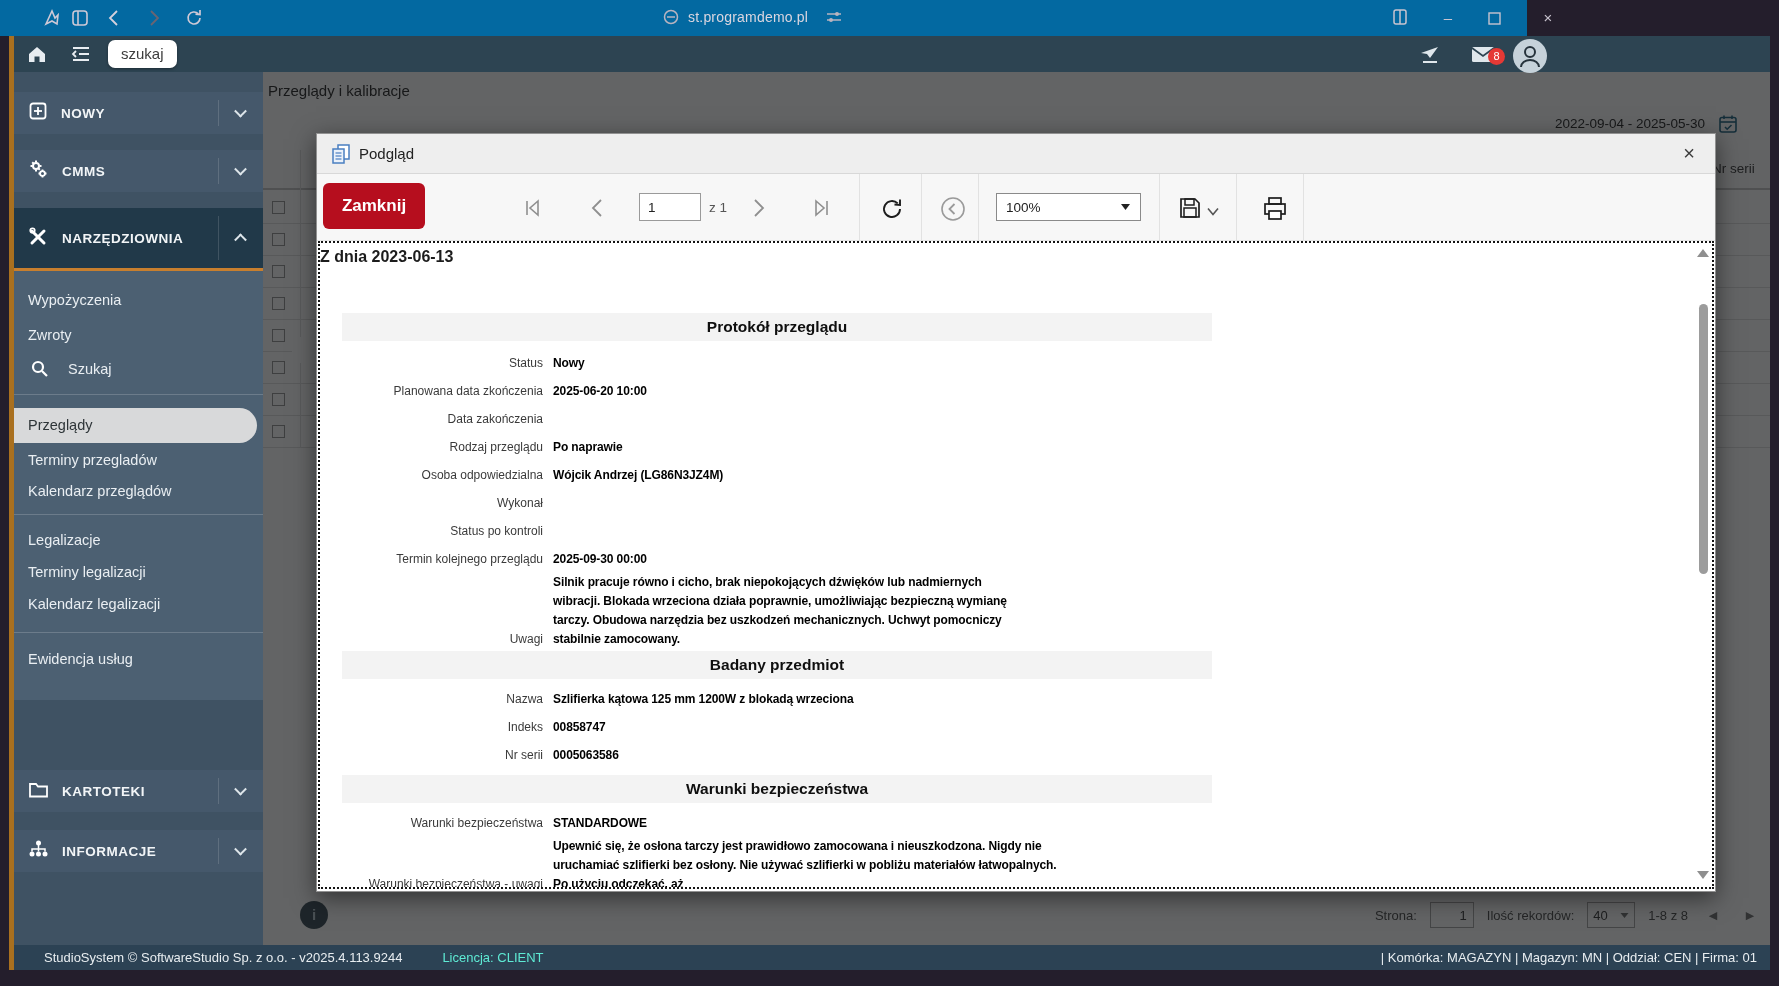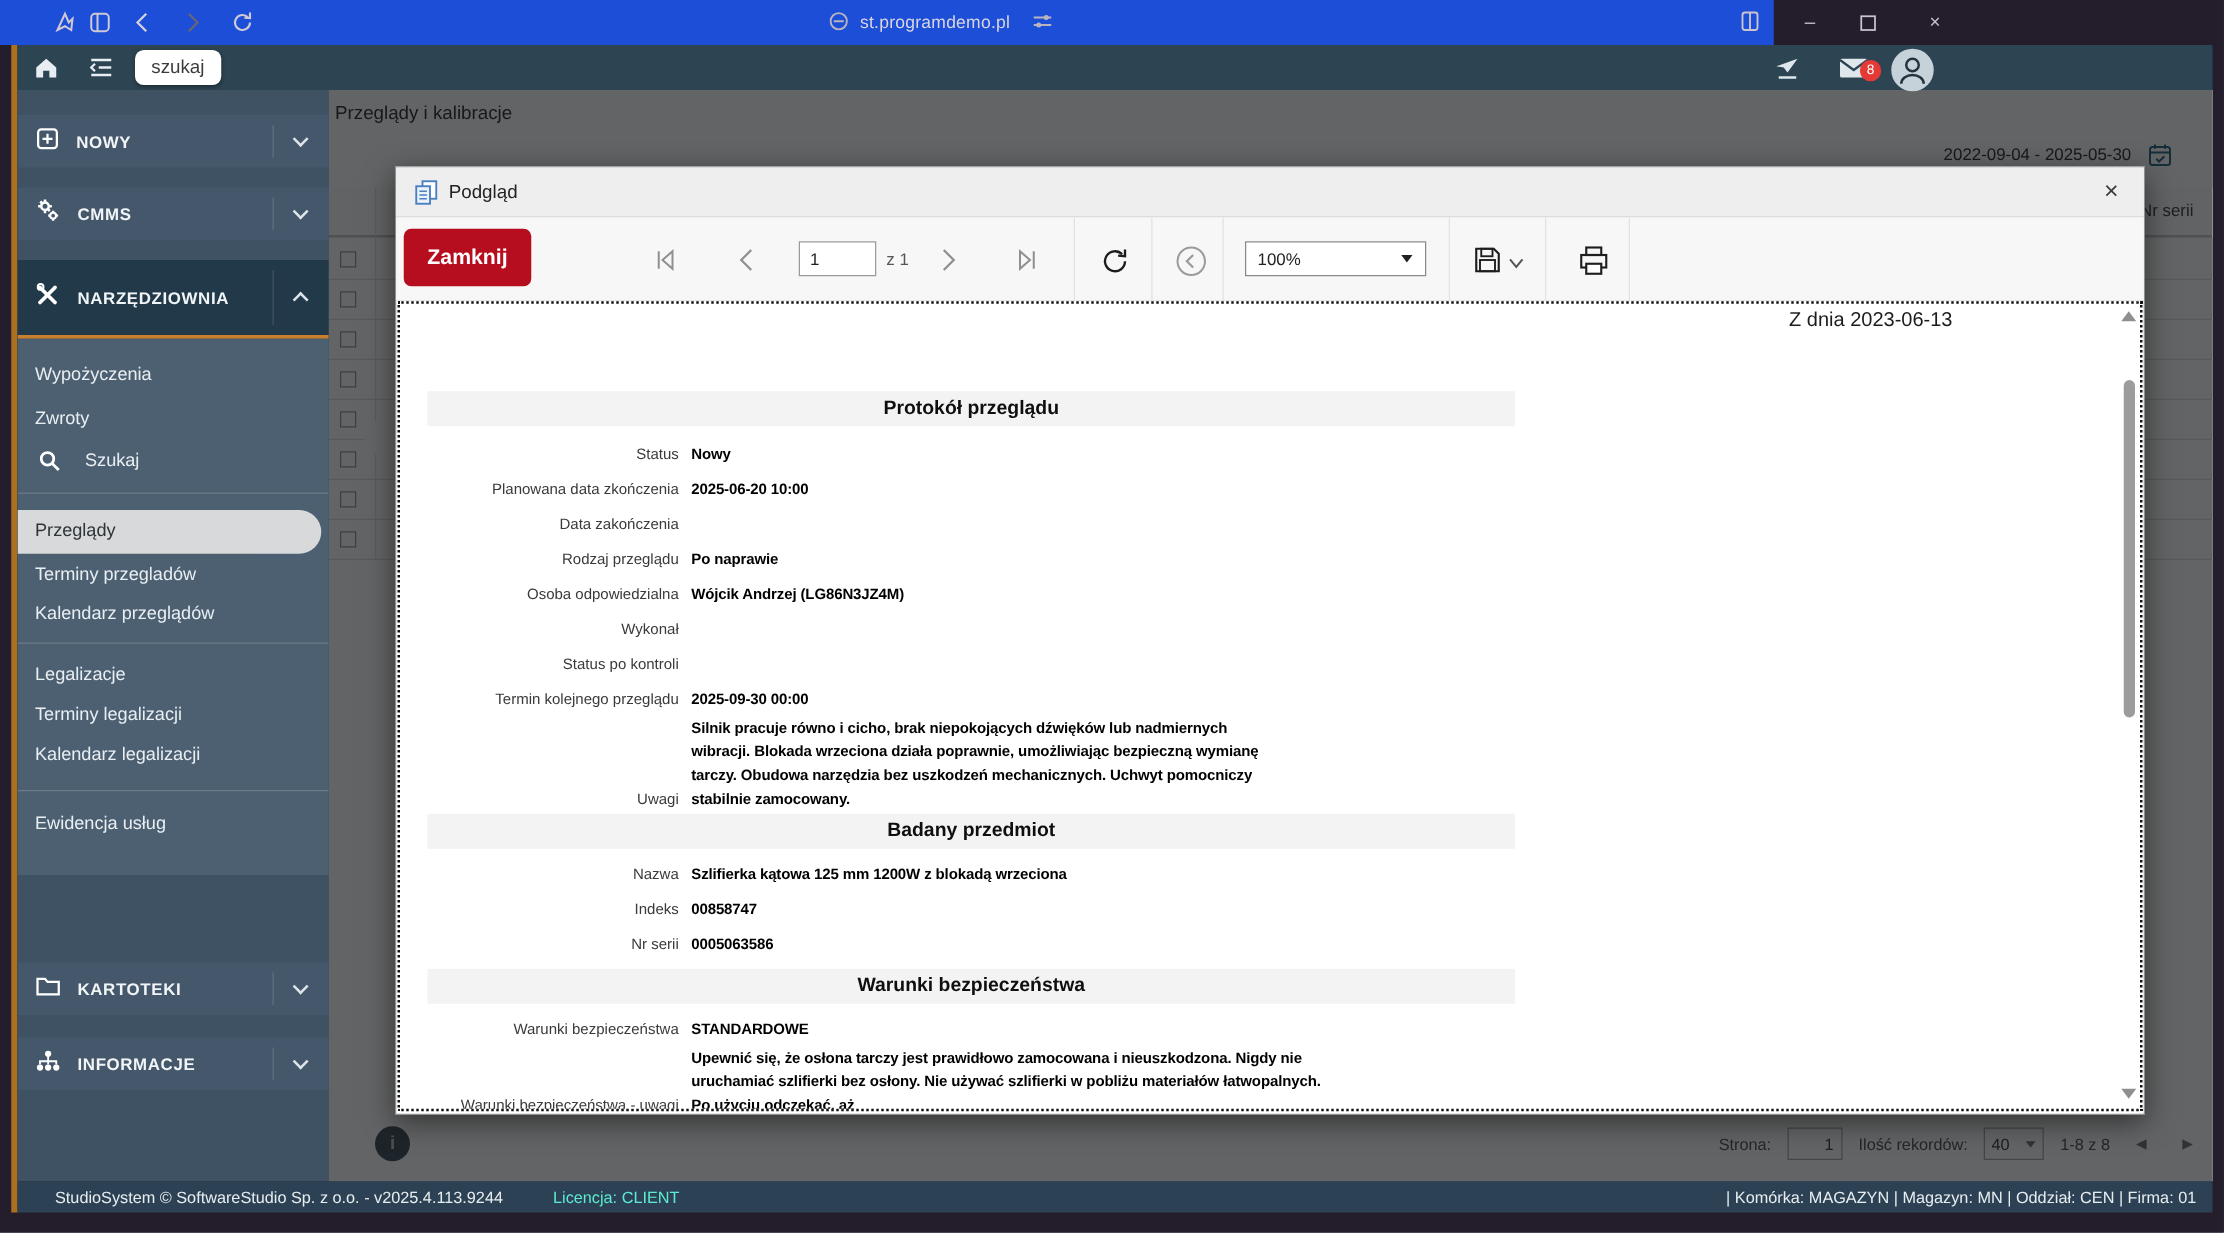--- a/index.html
+++ b/index.html
@@ -1,20 +1,20 @@
 <!DOCTYPE html>
 <html><head>
 <meta charset="utf-8">
 <style>
   html,body{margin:0;padding:0;background:#241e2c;}
   *{box-sizing:border-box;font-family:"Liberation Sans",sans-serif;}
   .window{position:relative;width:1779px;height:986px;background:#241e2c;overflow:hidden;}
 
   
-  .browser-bar{position:absolute;left:0;top:0;width:1419px;height:36px;background:#1d4ed8;}
+  .browser-bar{position:absolute;left:0;top:0;width:1527px;height:36px;background:#0369a1;}
   .bicon{position:absolute;top:8px;width:20px;height:20px;color:#cfc9d6;}
   .burl{position:absolute;top:9px;left:688px;font-size:14px;color:#dad6e0;letter-spacing:.2px;}
   .wctl{position:absolute;top:8px;width:20px;height:20px;color:#c9c4cf;text-align:center;line-height:20px;font-size:15px;}
 
   
   .orange-stripe{position:absolute;left:9px;top:36px;width:5px;height:934px;background:#a9701f;z-index:2;}
   .app-header{position:absolute;left:14px;top:36px;width:1756px;height:36px;background:#2d4452;z-index:2;}
   .tooltip-chip{position:absolute;left:94px;top:4px;height:28px;background:#fff;border-radius:7px;padding:0 13px;line-height:28px;font-size:15px;color:#3c3c3c;box-shadow:0 1px 3px rgba(0,0,0,.35);}
   .hico{position:absolute;top:7px;width:22px;height:22px;}
   .mail-badge{position:absolute;left:1474px;top:12px;min-width:17px;height:17px;border-radius:9px;background:#e53935;color:#fff;font-size:11px;text-align:center;line-height:17px;padding:0 2px;}
@@ -69,21 +69,21 @@
   .m-toolbar{position:absolute;left:0;top:40px;width:100%;height:67px;background:#f7f7f7;border-bottom:1px solid #e3e3e3;}
   .btn-close{position:absolute;left:6px;top:9px;width:102px;height:46px;background:#b60e1e;border:none;border-radius:6px;color:#fff;font-size:17px;font-weight:bold;cursor:pointer;}
   .tsep{position:absolute;top:0;height:67px;width:1px;background:#e2e2e2;}
   .pgr{position:absolute;top:21px;width:26px;height:26px;cursor:pointer;}
   .pg-num{position:absolute;left:322px;top:19px;width:62px;height:28px;border:1px solid #9a9a9a;font-size:13.5px;padding:0 8px;color:#222;}
   .pg-of{position:absolute;left:392px;top:26px;font-size:13.5px;color:#555;}
   .zoom-select{position:absolute;left:679px;top:19px;width:145px;height:28px;border:1px solid #8a8a8a;background:#fff;display:flex;align-items:center;justify-content:space-between;padding:0 9px;font-size:13.5px;color:#222;cursor:pointer;}
 
   
   .doc{position:absolute;left:1px;top:107px;width:1396px;height:648px;border:2px dotted #141414;background:#fff;overflow:hidden;}
-  .doc-date{width:1242px;text-align:right;margin-top:5px;font-size:16px;color:#1c1c1c;height:24px;}
+  .doc-date{width:1242px;text-align:left;margin-top:5px;font-size:16px;color:#1c1c1c;height:24px;font-weight:bold;}
   .doc-num{width:1242px;text-align:center;font-size:11px;color:#333;height:16px;}
   .sec-bar{margin-left:22px;width:870px;height:28px;background:#f3f3f3;text-align:center;font-size:15.5px;font-weight:bold;color:#0f0f0f;line-height:28px;}
   .sec1{margin-top:41px;} .sec2{margin-top:2px;} .sec3{margin-top:6px;}
   .frows{margin-top:8px;} .frows2{margin-top:6px;} .frows3{margin-top:6px;}
   .frow{display:flex;height:28px;align-items:center;font-size:12px;}
   .frow .lbl{width:223px;text-align:right;color:#3a3a3a;flex:none;}
   .frow .val{margin-left:10px;font-weight:bold;color:#000;letter-spacing:-.1px;}
   .frow.multi{height:auto;align-items:flex-end;line-height:19px;}
   .frow.multi .lbl{line-height:19px;}
   .uwagi-box{height:62px;overflow:hidden;}

